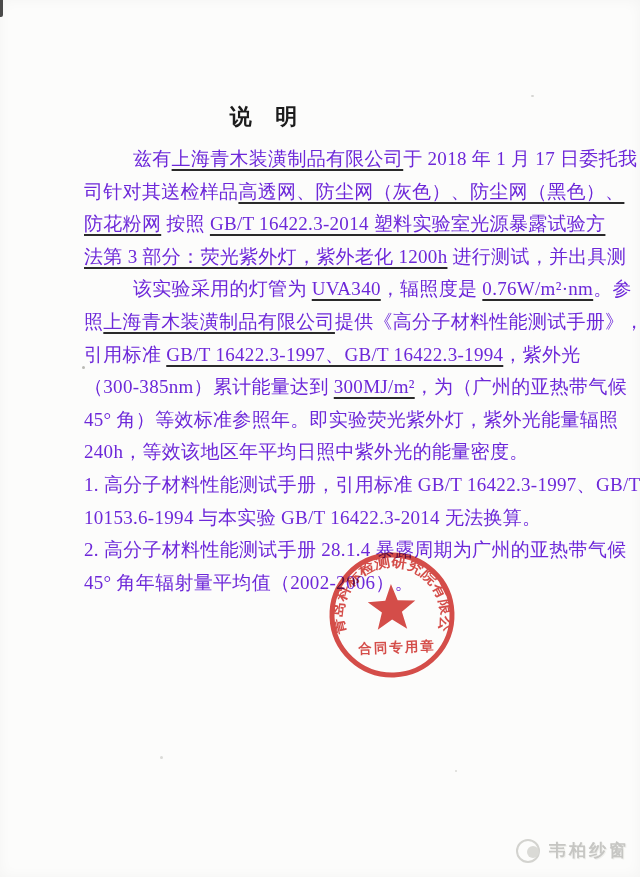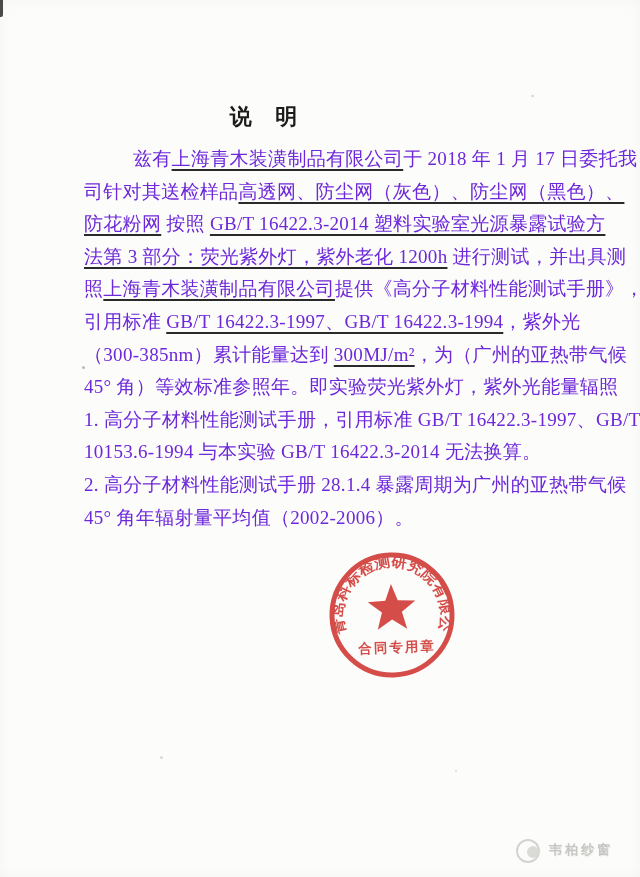--- a/index.html
+++ b/index.html
@@ -76,21 +76,21 @@
     position: absolute; left: 0; top: 2px;
     width: 20px; height: 20px; border-radius: 50%;
     border: 2px solid #d3d3cf;
   }
   .wm-logo .c2 {
     position: absolute; left: 11px; top: 9px;
     width: 12px; height: 12px; border-radius: 50%;
     background: #dadad6;
   }
   .wm-text {
-    font-size: 13px; font-weight: bold;
+    font-size: 17px; font-weight: bold;
     letter-spacing: 3px;
     font-family: "Liberation Sans", "DejaVu Sans", sans-serif;
     text-shadow: 1px 1px 0 #efefec;
   }
 </style>
 </head>
 <body>
 
 <div class="page">
 
@@ -100,24 +100,26 @@
   <div class="speck s3"></div>
   <div class="speck s4"></div>
 
   <div class="doc-title">说 明</div>
 
   <div class="doc-body">
       <div class="doc-line indent"><span class="seg">兹有</span><span class="seg u">上海青木装潢制品有限公司</span><span class="seg">于 2018 年 1 月 17 日委托我</span></div>
       <div class="doc-line"><span class="seg">司针对其送检样品</span><span class="seg u">高透网、防尘网（灰色）、防尘网（黑色）、</span></div>
       <div class="doc-line"><span class="seg u">防花粉网</span><span class="seg"> 按照 </span><span class="seg u">GB/T 16422.3-2014 塑料实验室光源暴露试验方</span></div>
       <div class="doc-line"><span class="seg u">法第 3 部分：荧光紫外灯，紫外老化 1200h</span><span class="seg"> 进行测试，并出具测</span></div>
+      <div class="doc-line indent"><span class="seg">该实验采用的灯管为 </span><span class="seg u">UVA340</span><span class="seg">，辐照度是 </span><span class="seg u">0.76W/m²·nm</span><span class="seg">。参</span></div>
       <div class="doc-line"><span class="seg">照</span><span class="seg u">上海青木装潢制品有限公司</span><span class="seg">提供《高分子材料性能测试手册》，</span></div>
       <div class="doc-line"><span class="seg">引用标准 </span><span class="seg u">GB/T 16422.3-1997、GB/T 16422.3-1994</span><span class="seg">，紫外光</span></div>
       <div class="doc-line"><span class="seg">（300-385nm）累计能量达到 </span><span class="seg u">300MJ/m²</span><span class="seg">，为（广州的亚热带气候</span></div>
       <div class="doc-line"><span class="seg">45° 角）等效标准参照年。即实验荧光紫外灯，紫外光能量辐照</span></div>
+      <div class="doc-line"><span class="seg">240h，等效该地区年平均日照中紫外光的能量密度。</span></div>
       <div class="doc-line"><span class="seg">1. 高分子材料性能测试手册，引用标准 GB/T 16422.3-1997、GB/T</span></div>
       <div class="doc-line"><span class="seg">10153.6-1994 与本实验 GB/T 16422.3-2014 无法换算。</span></div>
       <div class="doc-line"><span class="seg">2. 高分子材料性能测试手册 28.1.4 暴露周期为广州的亚热带气候</span></div>
       <div class="doc-line"><span class="seg">45° 角年辐射量平均值（2002-2006）。</span></div>
     </div>
 
   <svg class="stamp" viewBox="0 0 132 132">
     <circle class="ring" cx="66" cy="66" r="60"></circle>
     <polygon class="star" points="66,35 72.2,51.5 89.8,52.3 76,63.2 80.7,80.2 66,70.5 51.3,80.2 56,63.2 42.2,52.3 59.8,51.5"></polygon>
     <defs>

